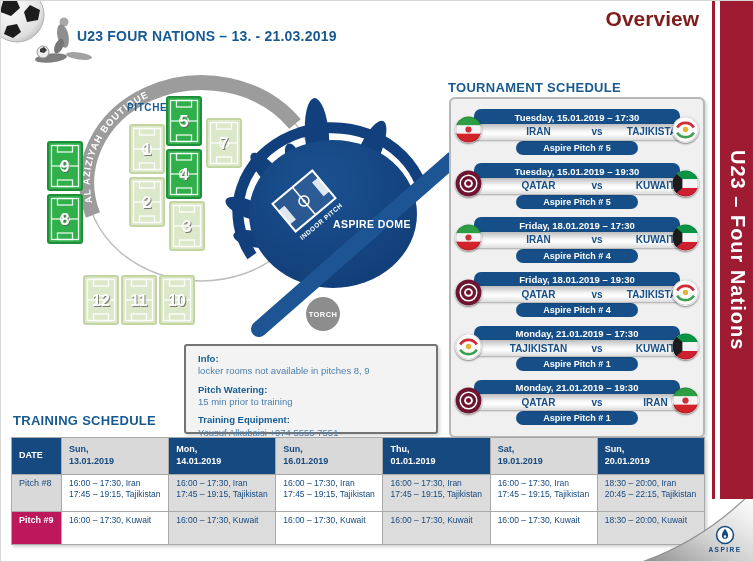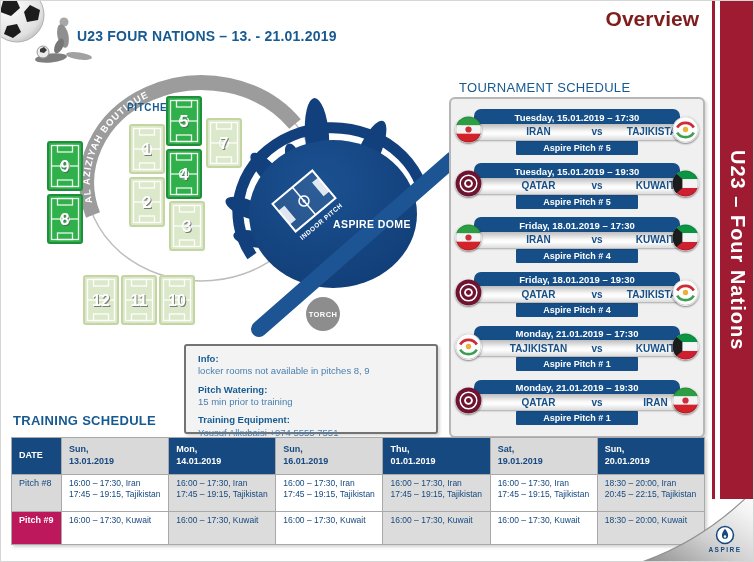--- a/index.html
+++ b/index.html
@@ -2,21 +2,21 @@
 <html><head>
 <meta charset="utf-8">
 <style>
   html,body{margin:0;padding:0;background:#e8e8e8;}
   .slide{position:relative;width:754px;height:562px;background:#fff;overflow:hidden;
          font-family:"Liberation Sans",sans-serif;border:1px solid #d6d6d6;box-sizing:border-box;margin:0 auto;}
 
   
   .page-title{position:absolute;left:76px;top:27px;font-size:14px;font-weight:bold;color:#175a92;letter-spacing:.2px;}
   .overview{position:absolute;top:6px;right:54px;font-size:21px;font-weight:bold;color:#7f1d1d;}
-  .ts-head{position:absolute;left:447px;top:79px;font-size:13px;font-weight:normal;color:#175a92;letter-spacing:.3px;margin-left:11px;}
+  .ts-head{position:absolute;left:447px;top:79px;font-size:13px;font-weight:bold;color:#175a92;letter-spacing:.3px;}
   .tr-head{position:absolute;left:12px;top:412px;font-size:13px;font-weight:bold;color:#175a92;letter-spacing:.3px;}
 
   
   .side-line{position:absolute;left:711px;top:0;width:3px;height:498px;background:#9e1b32;}
   .side-banner{position:absolute;left:719px;top:0;width:35px;height:498px;background:#9e1b32;
                display:flex;align-items:center;justify-content:center;}
   .side-banner span{writing-mode:vertical-rl;color:#fff;font-weight:bold;font-size:20px;letter-spacing:1px;white-space:nowrap;}
 
   
   .ball-art{position:absolute;left:0;top:0;width:110px;height:80px;}
@@ -42,21 +42,21 @@
           box-shadow:2px 2px 3px rgba(0,0,0,.15);}
   .match{position:relative;height:46px;}
   .m-date{width:206px;margin:0 auto -3px;background:#164f87;color:#fff;font-size:9.5px;font-weight:bold;
           text-align:center;padding:2.5px 0 4px;border-radius:7px;position:relative;z-index:0;}
   .m-teams{height:16px;border-radius:8px;position:relative;z-index:1;
            background:linear-gradient(180deg,#bdbdbd 0%,#f7f7f7 45%,#ffffff 62%,#dcdcdc 100%);
            display:grid;grid-template-columns:1fr 36px 1fr;align-items:center;
            color:#164f87;font-weight:bold;font-size:10px;box-shadow:0 1px 2px rgba(0,0,0,.3);padding-left:40px;}
   .m-teams span{text-align:center;}
   .m-pitch{width:122px;margin:1px auto 0;background:#164f87;color:#fff;font-size:9px;font-weight:bold;
-           text-align:center;padding:2px 0;border-radius:1px;}
+           text-align:center;padding:2px 0;border-radius:7px;}
   .emblem{position:absolute;top:7px;width:27px;height:27px;border-radius:50%;z-index:2;
           box-shadow:0 1px 2px rgba(0,0,0,.45);}
   .emblem svg{width:27px;height:27px;display:block;}
   .em-l{left:-3px;} .em-r{right:-3px;}
   .emblem use{display:none;}
   .emblem[data-flag="iran"] .f-iran{display:inline;}
   .emblem[data-flag="qatar"] .f-qatar{display:inline;}
   .emblem[data-flag="kuwait"] .f-kuwait{display:inline;}
   .emblem[data-flag="tajikistan"] .f-tajikistan{display:inline;}
 
@@ -153,21 +153,21 @@
       <circle cx="63" cy="21" r="4.5" fill="#a8a8a8"></circle>
       <ellipse cx="62" cy="35" rx="5.5" ry="12" fill="#8f8f8f" transform="rotate(-12 62 35)"></ellipse>
       <ellipse cx="58" cy="45" rx="4" ry="8" fill="#767676" transform="rotate(25 58 45)"></ellipse>
       <ellipse cx="50" cy="57" rx="16" ry="4.5" fill="#7e7e7e" transform="rotate(-6 50 57)"></ellipse>
       <ellipse cx="78" cy="55" rx="13" ry="3.5" fill="#a2a2a2" transform="rotate(8 78 55)"></ellipse>
       <circle cx="42" cy="51" r="6" fill="#ececec" stroke="#9a9a9a"></circle>
       <path d="M39,48 l4,-2 l3,3 l-3,3 l-4,-1 z" fill="#3a3a3a"></path>
     </g>
   </svg>
 
-  <div class="page-title">U23 FOUR NATIONS – 13. - 21.01.2019</div>
+  <div class="page-title">U23 FOUR NATIONS – 13. - 21.03.2019</div>
   <div class="overview">Overview</div>
 
   <svg class="map" viewBox="0 0 470 300">
     <ellipse cx="200" cy="120" rx="115" ry="100" fill="#ffffff" stroke="#bdbdbd" stroke-width="1.5"></ellipse>
     <path id="bandpath" d="M92,154 A115,100 0 0 1 294,63" fill="none" stroke="#9c9c9c" stroke-width="15"></path>
     <text class="svgtxt" font-size="9.5" fill="#ffffff" letter-spacing="1.2" dominant-baseline="middle">
       <textPath href="#bandpath" startOffset="4%">AL AZIZIYAH BOUTIQUE</textPath>
     </text>
     <text class="svgtxt" x="126" y="50" font-size="10" fill="#175a92" letter-spacing=".6">PITCHES</text>
 

